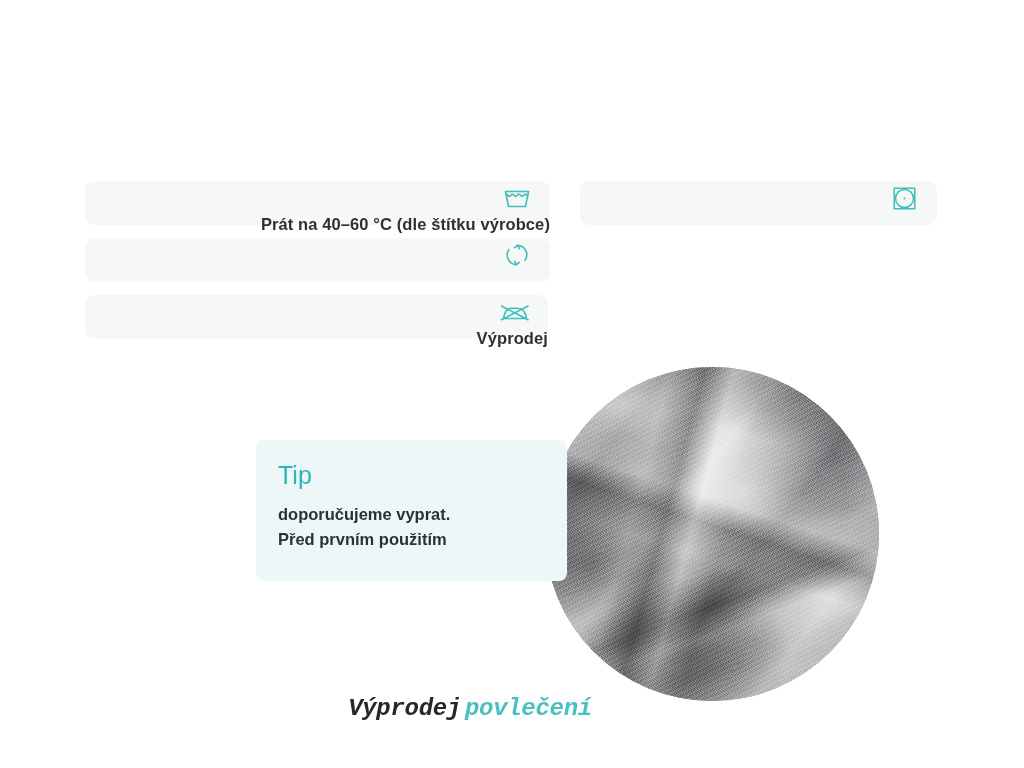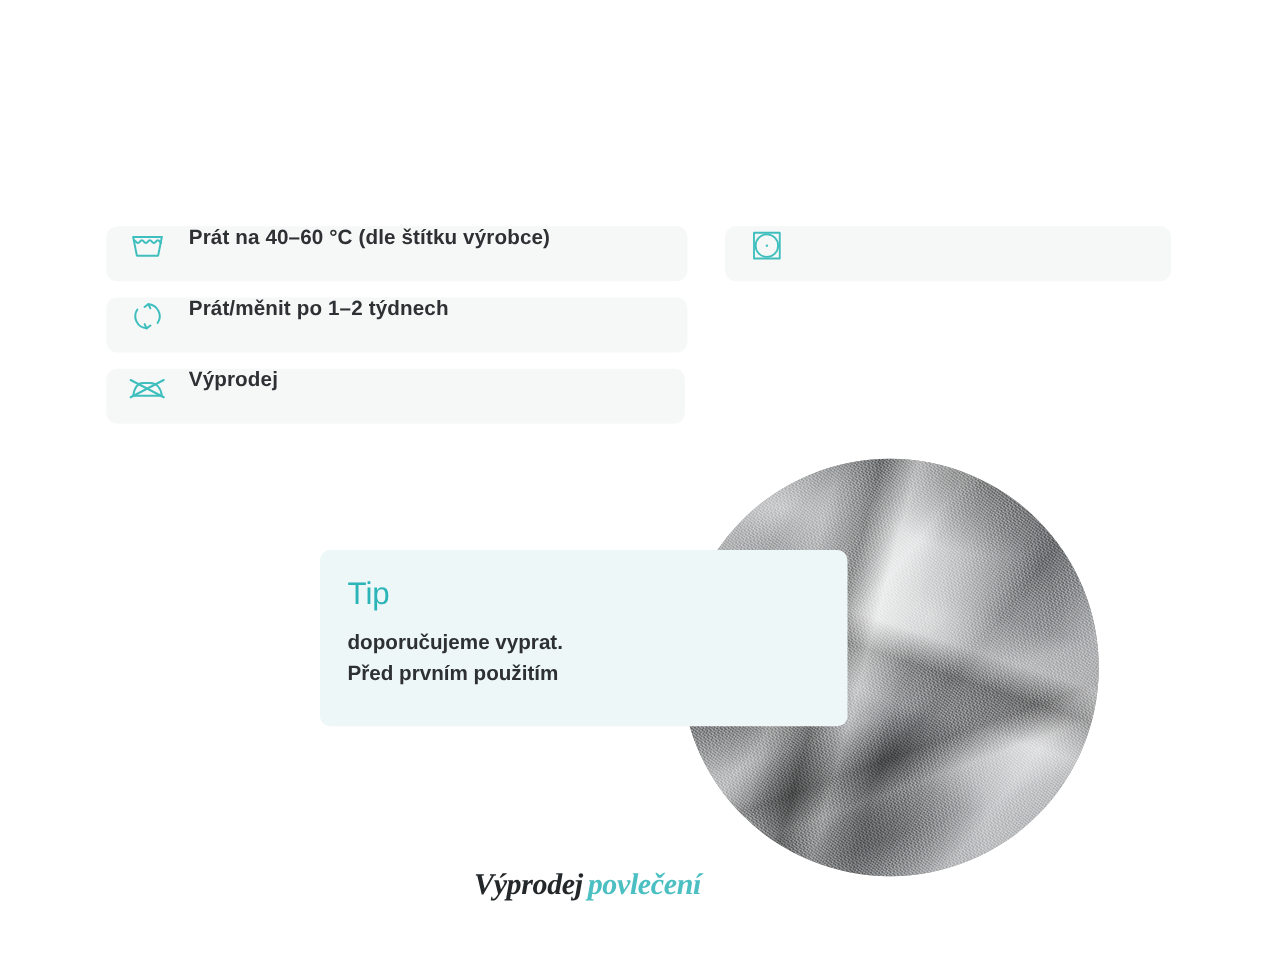--- a/index.html
+++ b/index.html
@@ -35,26 +35,27 @@
 
   
   .care-col {
     position: absolute;
   }
   .care-col.left  { left: 85px;  top: 181px; width: 465px; }
   .care-col.right { left: 580px; top: 181px; width: 357px; }
 
   .care-row {
     display: flex;
-    align-items: flex-start;
+    align-items: flex-end;
     background: #f6f7f7;
     border-radius: 9px;
     height: 44px;
     margin-bottom: 13px;
     padding-left: 16px;
+    flex-direction: column;
   }
   .care-col.left .care-row:nth-child(3) { width: 463px; }
 
   .care-icon {
     width: 34px;
     height: 30px;
     flex: 0 0 34px;
     display: flex;
     align-items: center;
     justify-content: center;
@@ -113,21 +114,21 @@
       linear-gradient(105deg, rgba(0,0,0,0) 30%, rgba(0,0,0,.30) 38%, rgba(255,255,255,.28) 45%, rgba(0,0,0,0) 53%),
       linear-gradient(18deg, rgba(0,0,0,0) 44%, rgba(0,0,0,.28) 52%, rgba(255,255,255,.22) 58%, rgba(0,0,0,0) 66%),
       linear-gradient(160deg, rgba(0,0,0,0) 58%, rgba(0,0,0,.26) 66%, rgba(255,255,255,.20) 72%, rgba(0,0,0,0) 80%);
   }
 
   
   .tip-card {
     position: absolute;
     left: 256px;
     top: 440px;
-    width: 422px;
+    width: 311px;
     height: 141px;
     background: #eef7f7;
     border-radius: 8px;
     padding: 22px 26px 0 22px;
   }
   .tip-title {
     font-size: 25px;
     font-weight: 400;
     color: #2cb5b8;
     line-height: 1.1;
@@ -140,21 +141,21 @@
     line-height: 1.55;
   }
 
   
   .brand-logo {
     position: absolute;
     left: 0;
     top: 695px;
     width: 940px;
     text-align: center;
-    font-family: Liberation Serif, serif;
+    font-family: Liberation Mono, monospace;
     font-style: italic;
     font-size: 24px;
     font-weight: 700;
     letter-spacing: -0.3px;
   }
   .brand-logo .w1 { color: #24282a; }
   .brand-logo .w2 { color: #4bbfc2; margin-left: 4px; }
 </style>
 </head>
 <body>
@@ -176,21 +177,20 @@
 
     <div class="care-row">
       <span class="care-icon">
         <svg width="26" height="26" viewBox="0 0 26 26" fill="none" stroke="#3ebfbd" stroke-width="1.6" stroke-linecap="round" stroke-linejoin="round">
           <path d="M13.6 3.4 A9.6 9.6 0 0 1 21.1 18.4"></path>
           <path d="M12.4 22.6 A9.6 9.6 0 0 1 4.9 7.6"></path>
           <path d="M10.6 5.6 L13.8 3.3 L15.3 6.7"></path>
           <path d="M15.4 20.4 L12.2 22.7 L10.7 19.3"></path>
         </svg>
       </span>
-      <span class="care-label">Prát/měnit po 1–2 týdnech</span>
     </div>
 
     <div class="care-row">
       <span class="care-icon">
         <svg width="32" height="24" viewBox="0 0 32 24" fill="none" stroke="#3ebfbd" stroke-width="1.6" stroke-linecap="round" stroke-linejoin="round">
           <path d="M4.5 18.5 L27.5 18.5 C26.6 12.2 23.2 8.3 18.2 8.3 L12.4 8.3 C8.2 8.3 5.6 12.0 4.5 18.5 Z"></path>
           <path d="M2.5 6.0 L29.0 19.8"></path>
           <path d="M29.0 6.0 L2.5 19.8"></path>
         </svg>
       </span>

